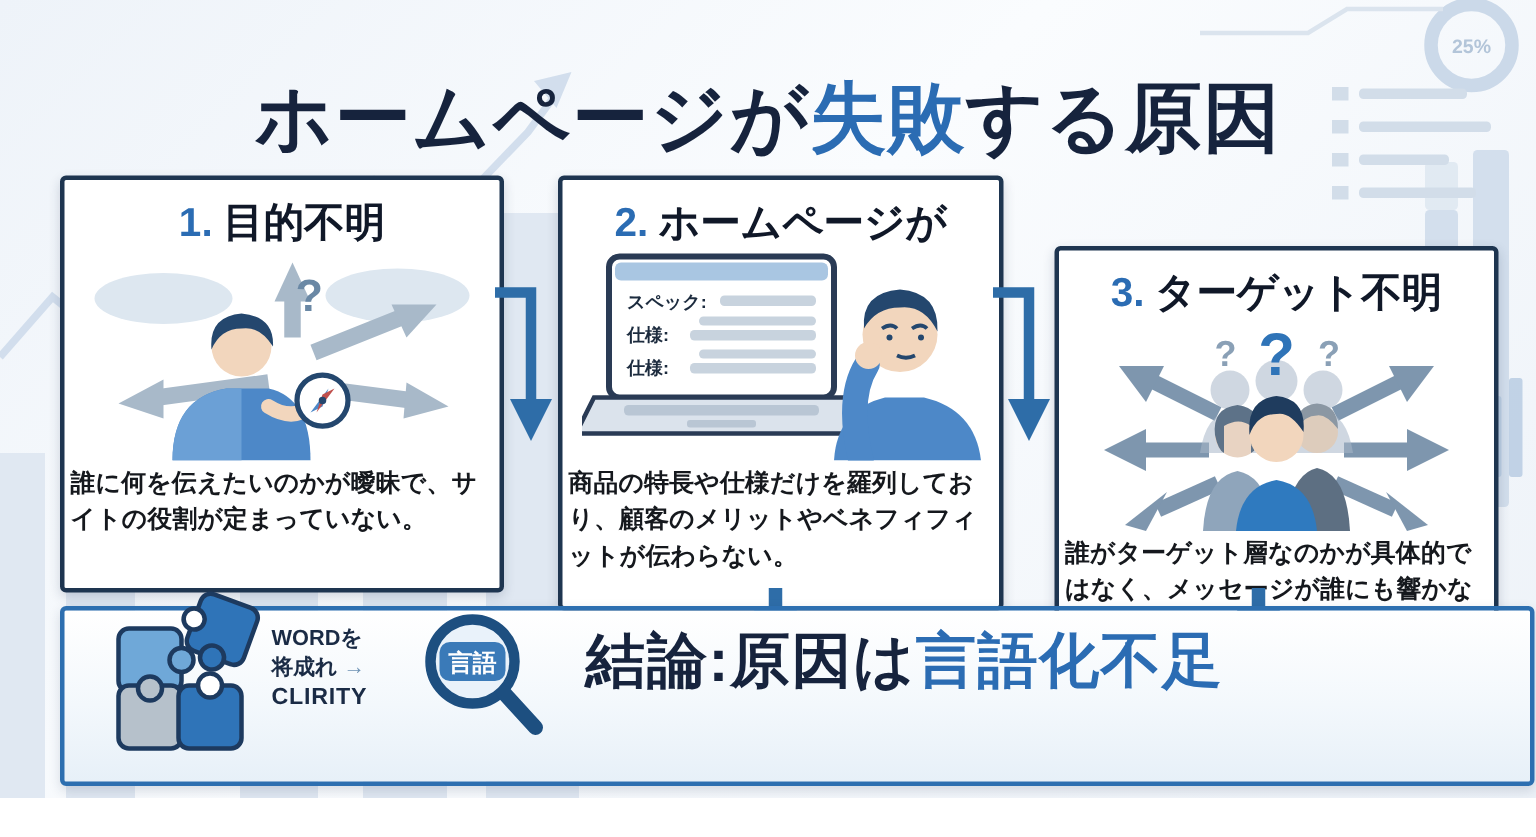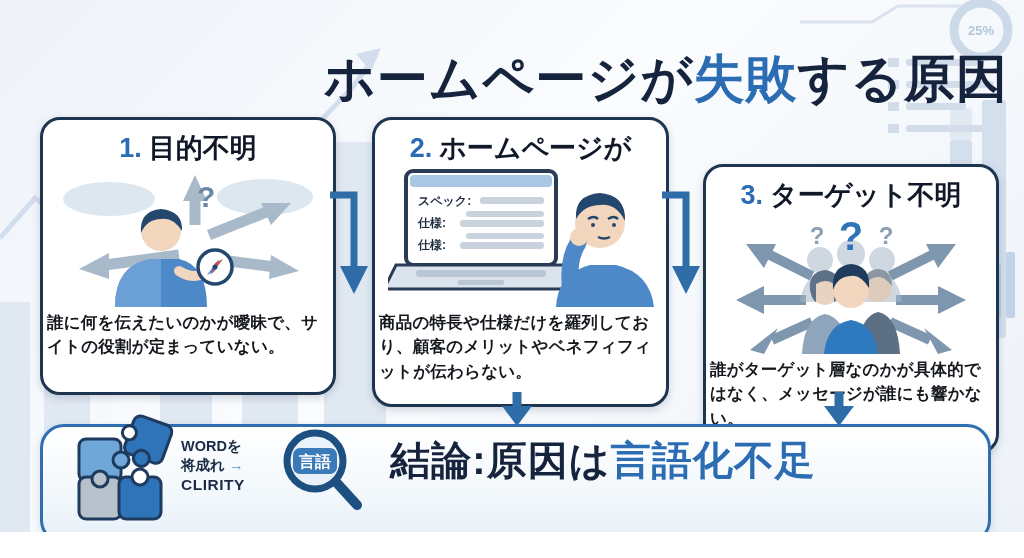--- a/index.html
+++ b/index.html
@@ -2,41 +2,41 @@
 <html><head>
 <meta charset="utf-8">
 <style>
   html,body{margin:0;padding:0;}
   body{font-family:"Liberation Sans","DejaVu Sans",sans-serif;}
   .canvas{position:relative;width:1024px;height:532px;overflow:hidden;
     background:linear-gradient(135deg,#eef3f9 0%,#fafcfe 45%,#edf2f8 100%);}
   svg{display:block;}
   .bg-deco{position:absolute;inset:0;pointer-events:none;}
 
-  .page-title{position:absolute;top:16px;left:0;right:16px;text-align:right;
+  .page-title{position:absolute;top:16px;left:0;right:0;text-align:center;
     font-size:51px;font-weight:900;color:#16233d;letter-spacing:1px;line-height:1.15;}
   .page-title .hl{color:#2b6cb3;}
 
   .card{position:absolute;top:117px;background:#ffffff;border:3px solid #1e3550;
-    border-radius:20px;box-shadow:0 3px 8px rgba(25,45,80,.18);}
+    border-radius:4px;box-shadow:0 3px 8px rgba(25,45,80,.18);}
   .card1{left:40px;width:290px;height:272px;}
   .card2{left:372px;width:291px;height:284px;}
   .card3{left:703px;width:290px;height:284px;margin-top:47px;}
   .card-heading{margin:10px 6px 0;text-align:center;font-size:27px;font-weight:800;color:#101828;}
   .card-num{color:#2b6cb3;margin-right:7px;}
   .card-illus{height:142px;display:flex;justify-content:center;align-items:center;overflow:hidden;}
   .card-desc{padding:2px 4px 0;font-size:16.5px;font-weight:700;color:#15181d;
     line-height:1.47;letter-spacing:.2px;}
 
   .flow-arrow{position:absolute;pointer-events:none;}
 
-  .conclusion{position:absolute;left:40px;top:424px;width:945px;height:114px;
-    border:3px solid #2d6fb0;border-radius:24px;
+  .conclusion{position:absolute;left:40px;top:404px;width:945px;height:114px;
+    border:3px solid #2d6fb0;border-radius:4px;
     background:linear-gradient(180deg,#ffffff 0%,#f3f8fc 55%,#e7f0f8 100%);
-    box-shadow:0 3px 8px rgba(25,45,80,.15);}
+    box-shadow:0 3px 8px rgba(25,45,80,.15);padding-left:32px;}
   .puzzle-wrap{position:absolute;left:12px;top:-14px;width:124px;height:122px;overflow:visible;}
   .logo-block{position:absolute;left:138px;top:10px;font-weight:800;color:#1a2b45;
     font-size:14.5px;line-height:1.3;}
   .logo-block .l3{font-size:15.5px;letter-spacing:.5px;}
   .logo-arrow{color:#6e93b5;font-weight:900;}
   .magnifier-wrap{position:absolute;left:236px;top:0px;width:88px;height:92px;}
   .conclusion-title{position:absolute;left:280px;top:6px;width:560px;text-align:center;
     font-size:40px;font-weight:900;color:#16233d;letter-spacing:1px;}
   .conclusion-title .hl{color:#2b6cb3;}
   .conclusion-sub{position:absolute;left:140px;right:12px;bottom:9px;text-align:center;

